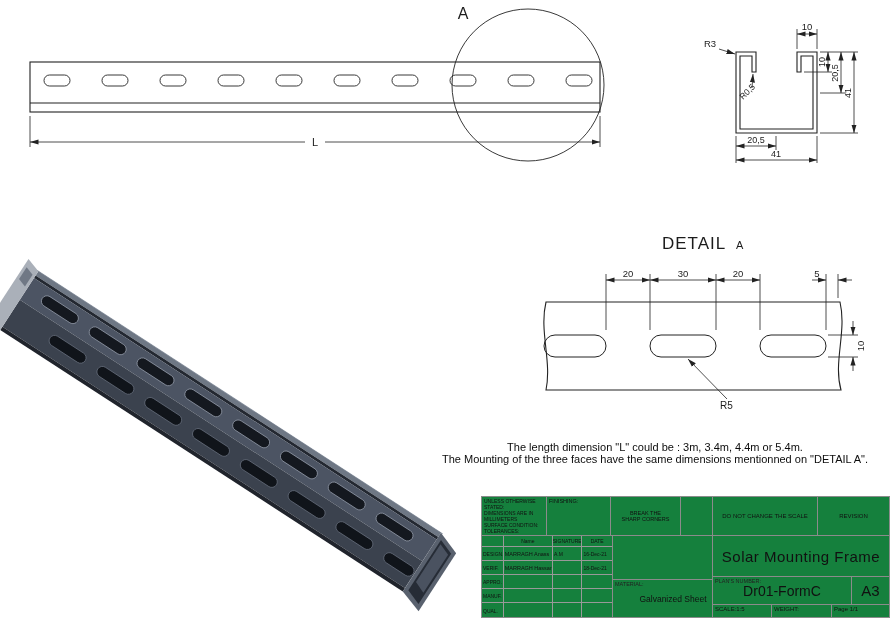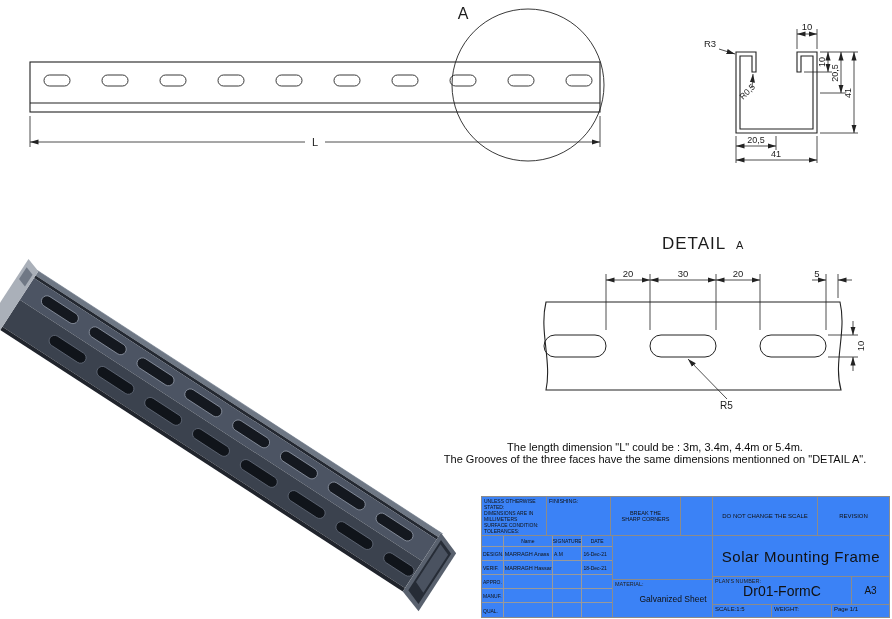--- a/index.html
+++ b/index.html
@@ -4,41 +4,41 @@
 <style>
   *{margin:0;padding:0;box-sizing:border-box}
   html,body{width:892px;height:619px;background:#fff;overflow:hidden;position:relative;
     font-family:"Liberation Sans",sans-serif;color:#111}
   svg{position:absolute;left:0;top:0}
   svg text{font-family:"Liberation Sans",sans-serif;fill:#1c1c1c}
   .notes{position:absolute;left:418px;top:442px;width:474px;text-align:center;
     font-size:11px;line-height:11.5px;color:#0c0c0c}
   
   .tb{position:absolute;left:481px;top:496px;width:409px;height:122px;background:#fff;font-size:6px}
-  .cell{position:absolute;border:1px solid #8b8b8b;background:#3b82f6;overflow:hidden}
+  .cell{position:absolute;border:1px solid #8b8b8b;background:#15803d;overflow:hidden}
   .pad{padding:1px 2px}
   .ctr{display:flex;align-items:center;justify-content:center;text-align:center}
   .t5{font-size:5px;line-height:6px}
   .t55{font-size:5.5px;line-height:6.5px}
   .t6{font-size:6px;line-height:7px}
   .lbl{position:absolute;top:1px;left:2px;font-size:5.5px;color:#222}
   .signoff{display:flex;flex-direction:column}
   .srow{display:flex;border-bottom:1px solid #999;flex:0 0 auto}
   .srow:last-child{border-bottom:none}
   .sc{border-right:1px solid #999;overflow:hidden;white-space:nowrap;padding:1px 1px;display:flex;align-items:center}
   .sc:last-child{border-right:none}
   .c-role{width:22px;font-size:5px}
   .c-name{width:50px;font-size:5.5px}
   .c-sig{width:30px;font-size:5px}
   .c-date{width:30px;font-size:5px}
   .shead .sc{justify-content:center;font-size:5px}
   .big-title{font-size:15px;letter-spacing:.5px}
   .plan-num{font-size:14px}
   .mat-val{font-size:8.5px}
-  .a3{font-size:10px}
+  .a3{font-size:15px}
 </style>
 </head>
 <body>
 
 <svg width="892" height="619" viewBox="0 0 892 619">
   <defs>
     <marker id="arr" markerWidth="9" markerHeight="7" refX="8.5" refY="3.5" orient="auto-start-reverse" markerUnits="userSpaceOnUse">
       <path d="M0,0.9 L8.5,3.5 L0,6.1 Z" fill="#222"></path>
     </marker>
   </defs>
@@ -185,21 +185,21 @@
       <rect x="274" y="36" width="42" height="11" rx="5.5"></rect>
       <rect x="331" y="36" width="42" height="11" rx="5.5"></rect>
       <rect x="388" y="36" width="42" height="11" rx="5.5"></rect>
       <rect x="445" y="36" width="34" height="11" rx="5.5"></rect>
     </g>
   </g>
 </svg>
 
 <div class="notes">
   <div>The length dimension "L" could be : 3m, 3.4m, 4.4m or 5.4m.</div>
-  <div>The Grooves of the three faces have the same dimensions mentionned on "DETAIL A".</div>
+  <div>The Mounting of the three faces have the same dimensions mentionned on "DETAIL A".</div>
 </div>
 
 <div class="tb">
 
   <div class="cell pad t5" style="left:0;top:0;width:66px;height:40px">
     <div>UNLESS OTHERWISE STATED:</div>
     <div>DIMENSIONS ARE IN MILLIMETERS</div>
     <div>SURFACE CONDITION:</div>
     <div>TOLERANCES:</div>
     <div>LINEAR:</div>

